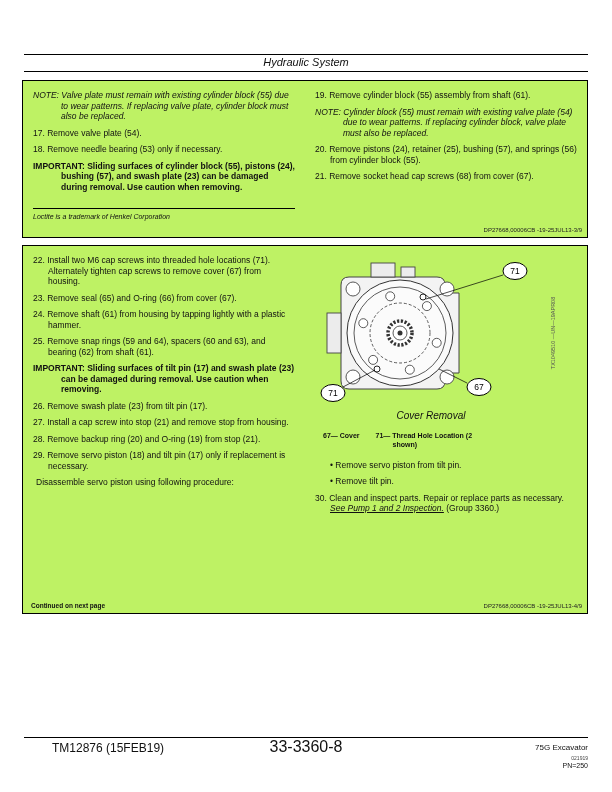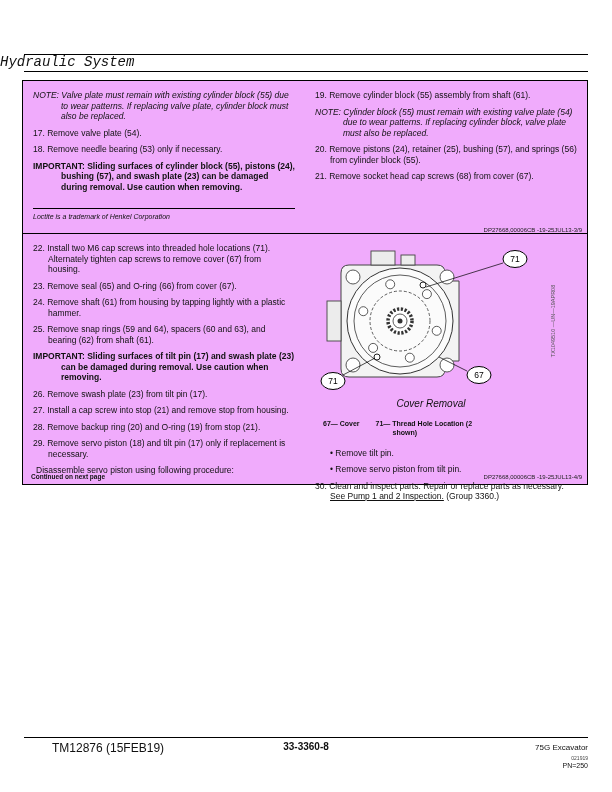--- a/index.html
+++ b/index.html
@@ -11,30 +11,30 @@
     font-size: 8.5px;
     line-height: 10.5px;
     color: #111111;
   }
   .rule { position: absolute; left: 24px; right: 24px; height: 1px; background: #000; }
   .rule-header-top { top: 54px; }
   .rule-header-bottom { top: 71px; }
   .rule-footer { top: 737px; }
   .header-title {
     position: absolute; top: 57px; left: 0; width: 100%;
-    text-align: left; font-size: 14px; font-style: italic; font-family: Liberation Mono, monospace;
+    text-align: center; font-size: 11px; font-style: italic;
   }
   .sec {
     position: absolute; left: 22px; width: 566px;
-    border: 1px solid #000; background: #f0abfc;
+    border: 1px solid #000; background: #bef264;
     display: flex; gap: 20px;
     padding: 9px 10px 16px 10px;
   }
   .sec1 { top: 80px;  height: 158px; }
-  .sec2 { top: 233px; height: 252px; }
+  .sec2 { top: 245px; height: 369px; }
   .col { flex: 1; display: flex; flex-direction: column; min-width: 0; }
   .step   { padding-left: 15px; text-indent: -15px; margin-bottom: 6px; }
   .note   { font-style: italic; padding-left: 28px; text-indent: -28px; margin-bottom: 6px; }
   .imp    { font-weight: bold;  padding-left: 28px; text-indent: -28px; margin-bottom: 6px; }
   .sub    { margin-left: 3px; margin-bottom: 6px; }
   .bullet { margin-left: 15px; padding-left: 9px; text-indent: -9px; margin-bottom: 6px; }
   .trademark {
     margin-top: auto; border-top: 1px solid #000; padding-top: 3px;
     font-style: italic; font-size: 7px; line-height: 9px;
   }
@@ -46,23 +46,23 @@
     position: absolute; left: 8px; bottom: 3px;
     font-size: 6.5px; font-weight: bold; line-height: 8px;
   }
   .figure { position: relative; width: 245px; height: 150px; margin: 2px 0 4px 4px; }
   .caption { text-align: center; font-style: italic; font-size: 10px; margin: 0 30px 9px 0; }
   .legend {
     display: flex; gap: 16px; font-weight: bold;
     font-size: 7px; line-height: 9px; margin: 0 0 11px 8px;
   }
   .legend-col2 { width: 122px; padding-left: 17px; text-indent: -17px; }
-  .xref { text-decoration: underline; }
+  .xref { font-style: italic; text-decoration: underline; }
   .footer-left   { position: absolute; left: 28px;  top: 743px; font-size: 12px; margin-left: 24px; }
-  .footer-center { position: absolute; left: 0; width: 100%; top: 742px; text-align: center; font-weight: bold; font-size: 10px; }
+  .footer-center { position: absolute; left: 0; width: 100%; top: 742px; text-align: center; font-weight: normal; font-size: 16px; }
   .footer-right  { position: absolute; right: 24px; top: 743px; font-size: 8px; text-align: left; }
   .footer-date   { position: absolute; right: 24px; top: 753px; font-size: 5px;  text-align: right; color: #444; }
   .footer-pn     { position: absolute; right: 24px; top: 761px; font-size: 7px;  text-align: right; }
   svg { display: block; }
 </style>
 </head>
 <body>
 
 <div class="rule rule-header-top"></div>
 <div class="header-title">Hydraulic System</div>
@@ -150,22 +150,22 @@
       </svg>
     </div>
 
     <p class="caption">Cover Removal</p>
 
     <div class="legend">
       <span class="legend-col1">67— Cover</span>
       <span class="legend-col2">71— Thread Hole Location (2 shown)</span>
     </div>
 
+    <p class="bullet">• Remove servo piston from tilt pin.</p>
     <p class="bullet">• Remove tilt pin.</p>
-    <p class="bullet">• Remove servo piston from tilt pin.</p>
 
     <p class="step"><span>30. Clean and inspect parts. Repair or replace parts as necessary. </span><span class="xref">See Pump 1 and 2 Inspection.</span><span> (Group 3360.)</span></p>
   </div>
 
   <div class="continued">Continued on next page</div>
   <div class="code">DP27668,00006CB -19-25JUL13-4/9</div>
 </div>
 
 <div class="rule rule-footer"></div>
 <div class="footer-left">TM12876 (15FEB19)</div>

